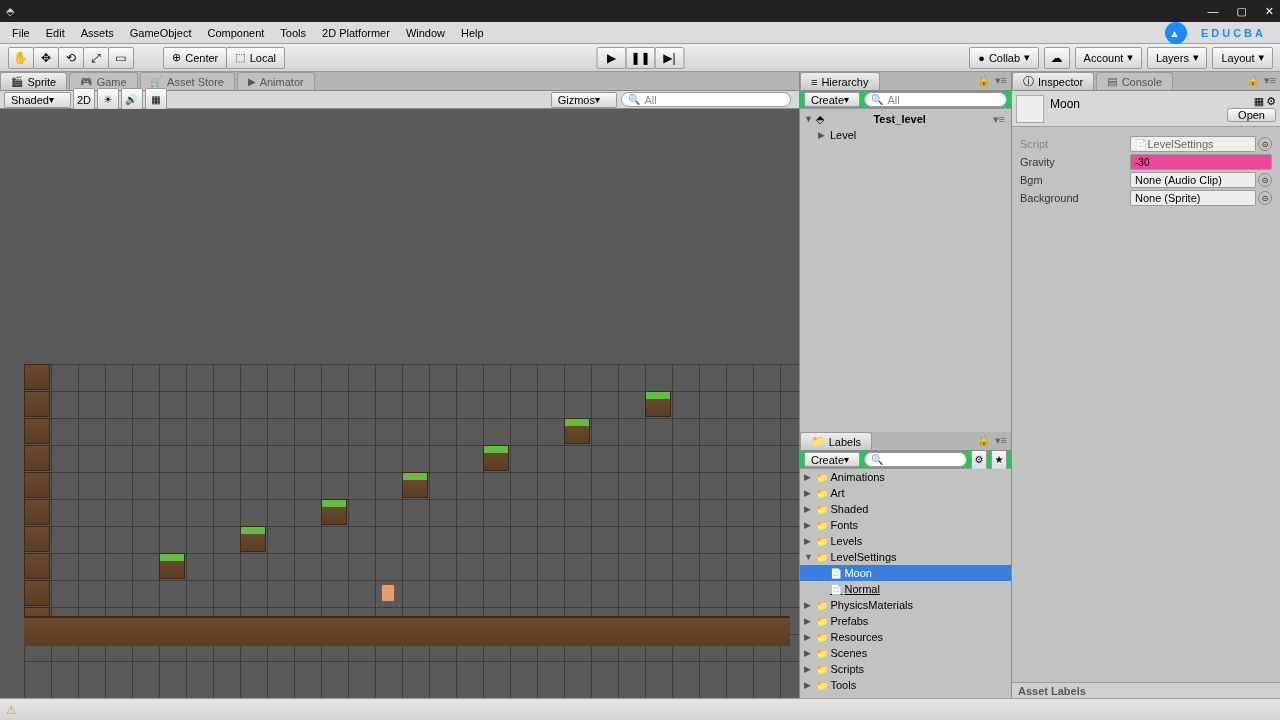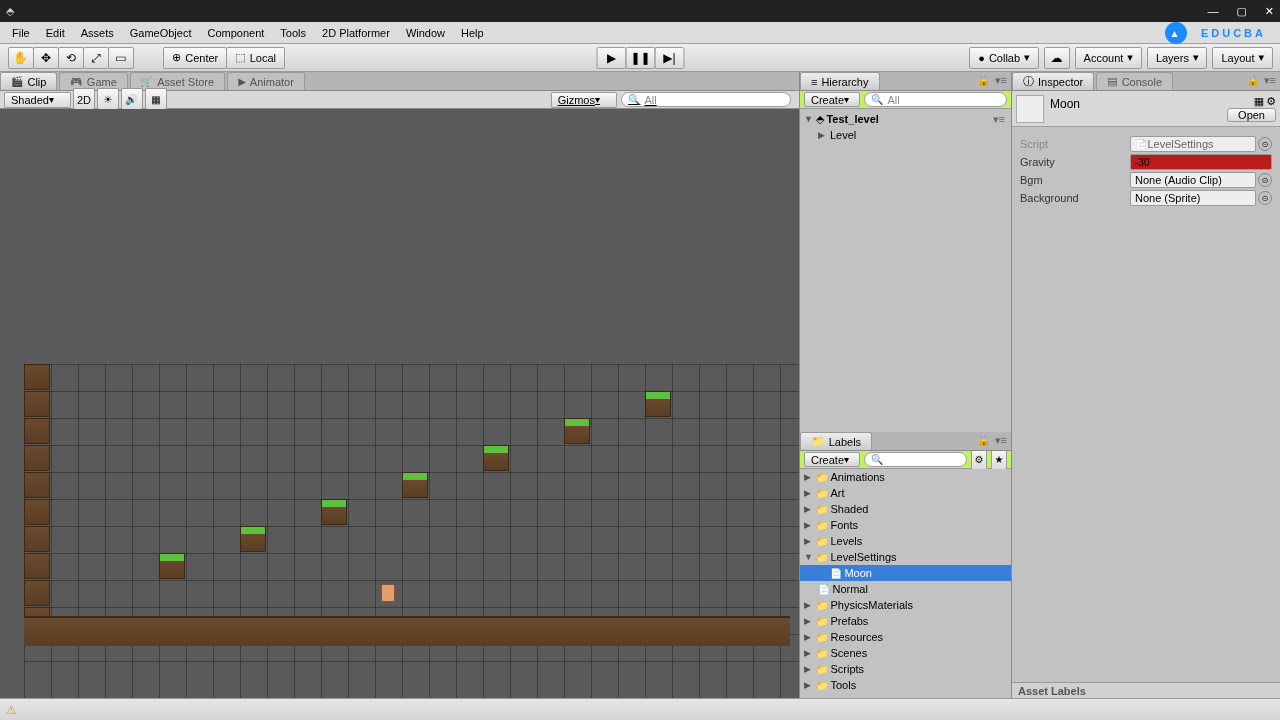--- a/index.html
+++ b/index.html
@@ -24,33 +24,33 @@
 
 .left-col { width: 800px; display: flex; flex-direction: column; border-right: 1px solid #8a8a8a; }
 .tabs { height: 19px; display: flex; align-items: flex-end; background: #b5b5b5; border-bottom: 1px solid #8a8a8a; }
 .tab { height: 18px; padding: 2px 10px; background: linear-gradient(#eee,#cacaca); border: 1px solid #9a9a9a; border-bottom: none; border-radius: 3px 3px 0 0; margin-right: 2px; display: flex; align-items: center; gap: 4px; }
 .tab.inactive { background: #c0c0c0; color: #555; }
 .tab-icon { font-size: 10px; }
 
 .scene-toolbar { height: 18px; background: #d8d8d8; border-bottom: 1px solid #8a8a8a; display: flex; align-items: center; padding: 0 4px; gap: 2px; }
 .scene-drop { height: 16px; padding: 0 16px 0 6px; background: linear-gradient(#fafafa,#d8d8d8); border: 1px solid #9a9a9a; border-radius: 2px; font-size: 10px; display: flex; align-items: center; position: relative; }
 .mini-btn { width: 22px; height: 24px; background: linear-gradient(#fafafa,#d8d8d8); border: 1px solid #9a9a9a; border-radius: 2px; display: flex; align-items: center; justify-content: center; font-size: 10px; }
-.scene-search { flex: 1; display: flex; justify-content: flex-end; gap: 4px; align-items: center; padding-right: 4px; text-decoration: underline; }
+.scene-search { flex: 1; display: flex; justify-content: flex-end; gap: 4px; align-items: center; padding-right: 4px; }
 .search-box { height: 15px; background: #fff; border: 1px solid #9a9a9a; border-radius: 8px; padding: 0 6px; font-size: 10px; display: flex; align-items: center; gap: 4px; color: #888; }
 
 .scene-view { flex: 1; background: #5a5a5a; position: relative; overflow: hidden; }
 
 .mid-col { width: 212px; display: flex; flex-direction: column; border-right: 1px solid #8a8a8a; }
 .panel-header { height: 19px; display: flex; align-items: flex-end; background: #b5b5b5; border-bottom: 1px solid #8a8a8a; position: relative; }
-.panel-bar { height: 18px; background: #bef264; border-bottom: 1px solid #9a9a9a; display: flex; align-items: center; padding: 0 4px; gap: 4px; }
+.panel-bar { height: 18px; background: #22c55e; border-bottom: 1px solid #9a9a9a; display: flex; align-items: center; padding: 0 4px; gap: 4px; }
 .create-drop { height: 15px; padding: 0 10px 0 6px; background: linear-gradient(#fafafa,#d8d8d8); border: 1px solid #9a9a9a; border-radius: 2px; font-size: 10px; display: flex; align-items: center; }
 .hierarchy-body { flex: 1; background: #c2c2c2; padding: 2px 0; }
 .tree-row { height: 16px; display: flex; align-items: center; padding-left: 4px; gap: 2px; }
 .tree-arrow { width: 10px; font-size: 9px; color: #555; }
-.bold { font-weight: bold; }
+.bold { font-weight: bold; margin-left: 47px; }
 .indent1 { padding-left: 18px; }
 
 .project-panel { display: flex; flex-direction: column; }
 .project-body { flex: 1; background: #c2c2c2; overflow-y: auto; }
 .proj-row { height: 16px; display: flex; align-items: center; padding-left: 4px; gap: 2px; }
 .proj-row.selected { background: #3a7edb; color: #fff; }
 .folder-icon { color: #9a9a20; font-size: 11px; }
 .folder-icon::before { content: "📁"; font-size: 10px; }
 .file-icon::before { content: "📄"; font-size: 10px; }
 
@@ -132,21 +132,21 @@
     <div class="pill"><span>Layout</span> ▾</div>
   </div>
 </div>
 
 <div class="main">
 
   <div class="left-col">
     <div class="tabs">
       <div class="tab">
           <span class="tab-icon">🎬</span>
-          <span>Clip</span>
+          <span>Sprite</span>
         </div>
       <div class="tab inactive">
           <span class="tab-icon">🎮</span>
           <span>Game</span>
         </div>
       <div class="tab inactive">
           <span class="tab-icon">🛒</span>
           <span>Asset Store</span>
         </div>
       <div class="tab inactive">
@@ -300,21 +300,21 @@
           </div>
           <div class="proj-row">
             <span class="tree-arrow">▼</span>
             <span class="folder-icon"></span> 
             <span>LevelSettings</span>
           </div>
           <div class="proj-row selected" style="padding-left: 30px;">
             <span class="file-icon"></span> 
             <span>Moon</span>
           </div>
-          <div class="proj-row" style="padding-left: 18px;">
+          <div class="proj-row" style="padding-left: 30px; text-decoration: underline;">
             <span class="file-icon"></span> 
             <span>Normal</span>
           </div>
           <div class="proj-row">
             <span class="tree-arrow">▶</span>
             <span class="folder-icon"></span> 
             <span>PhysicsMaterials</span>
           </div>
           <div class="proj-row">
             <span class="tree-arrow">▶</span>
@@ -369,21 +369,21 @@
         </div>
       </div>
       <div style="height:8px;"></div>
       <div class="prop-row disabled">
         <div class="prop-label">Script</div>
         <div class="prop-field" style="color:#666;">📄 <span>LevelSettings</span></div>
         <div class="circle-btn">⊙</div>
       </div>
       <div class="prop-row">
         <div class="prop-label">Gravity</div>
-        <input class="prop-field" style="background: #b91c1c;" value="-30">
+        <input class="prop-field" style="background: #ec4899;" value="-30">
       </div>
       <div class="prop-row">
         <div class="prop-label">Bgm</div>
         <div class="prop-field">
             <span>None (Audio Clip)</span>
           </div>
         <div class="circle-btn">⊙</div>
       </div>
       <div class="prop-row">
         <div class="prop-label">Background</div>

